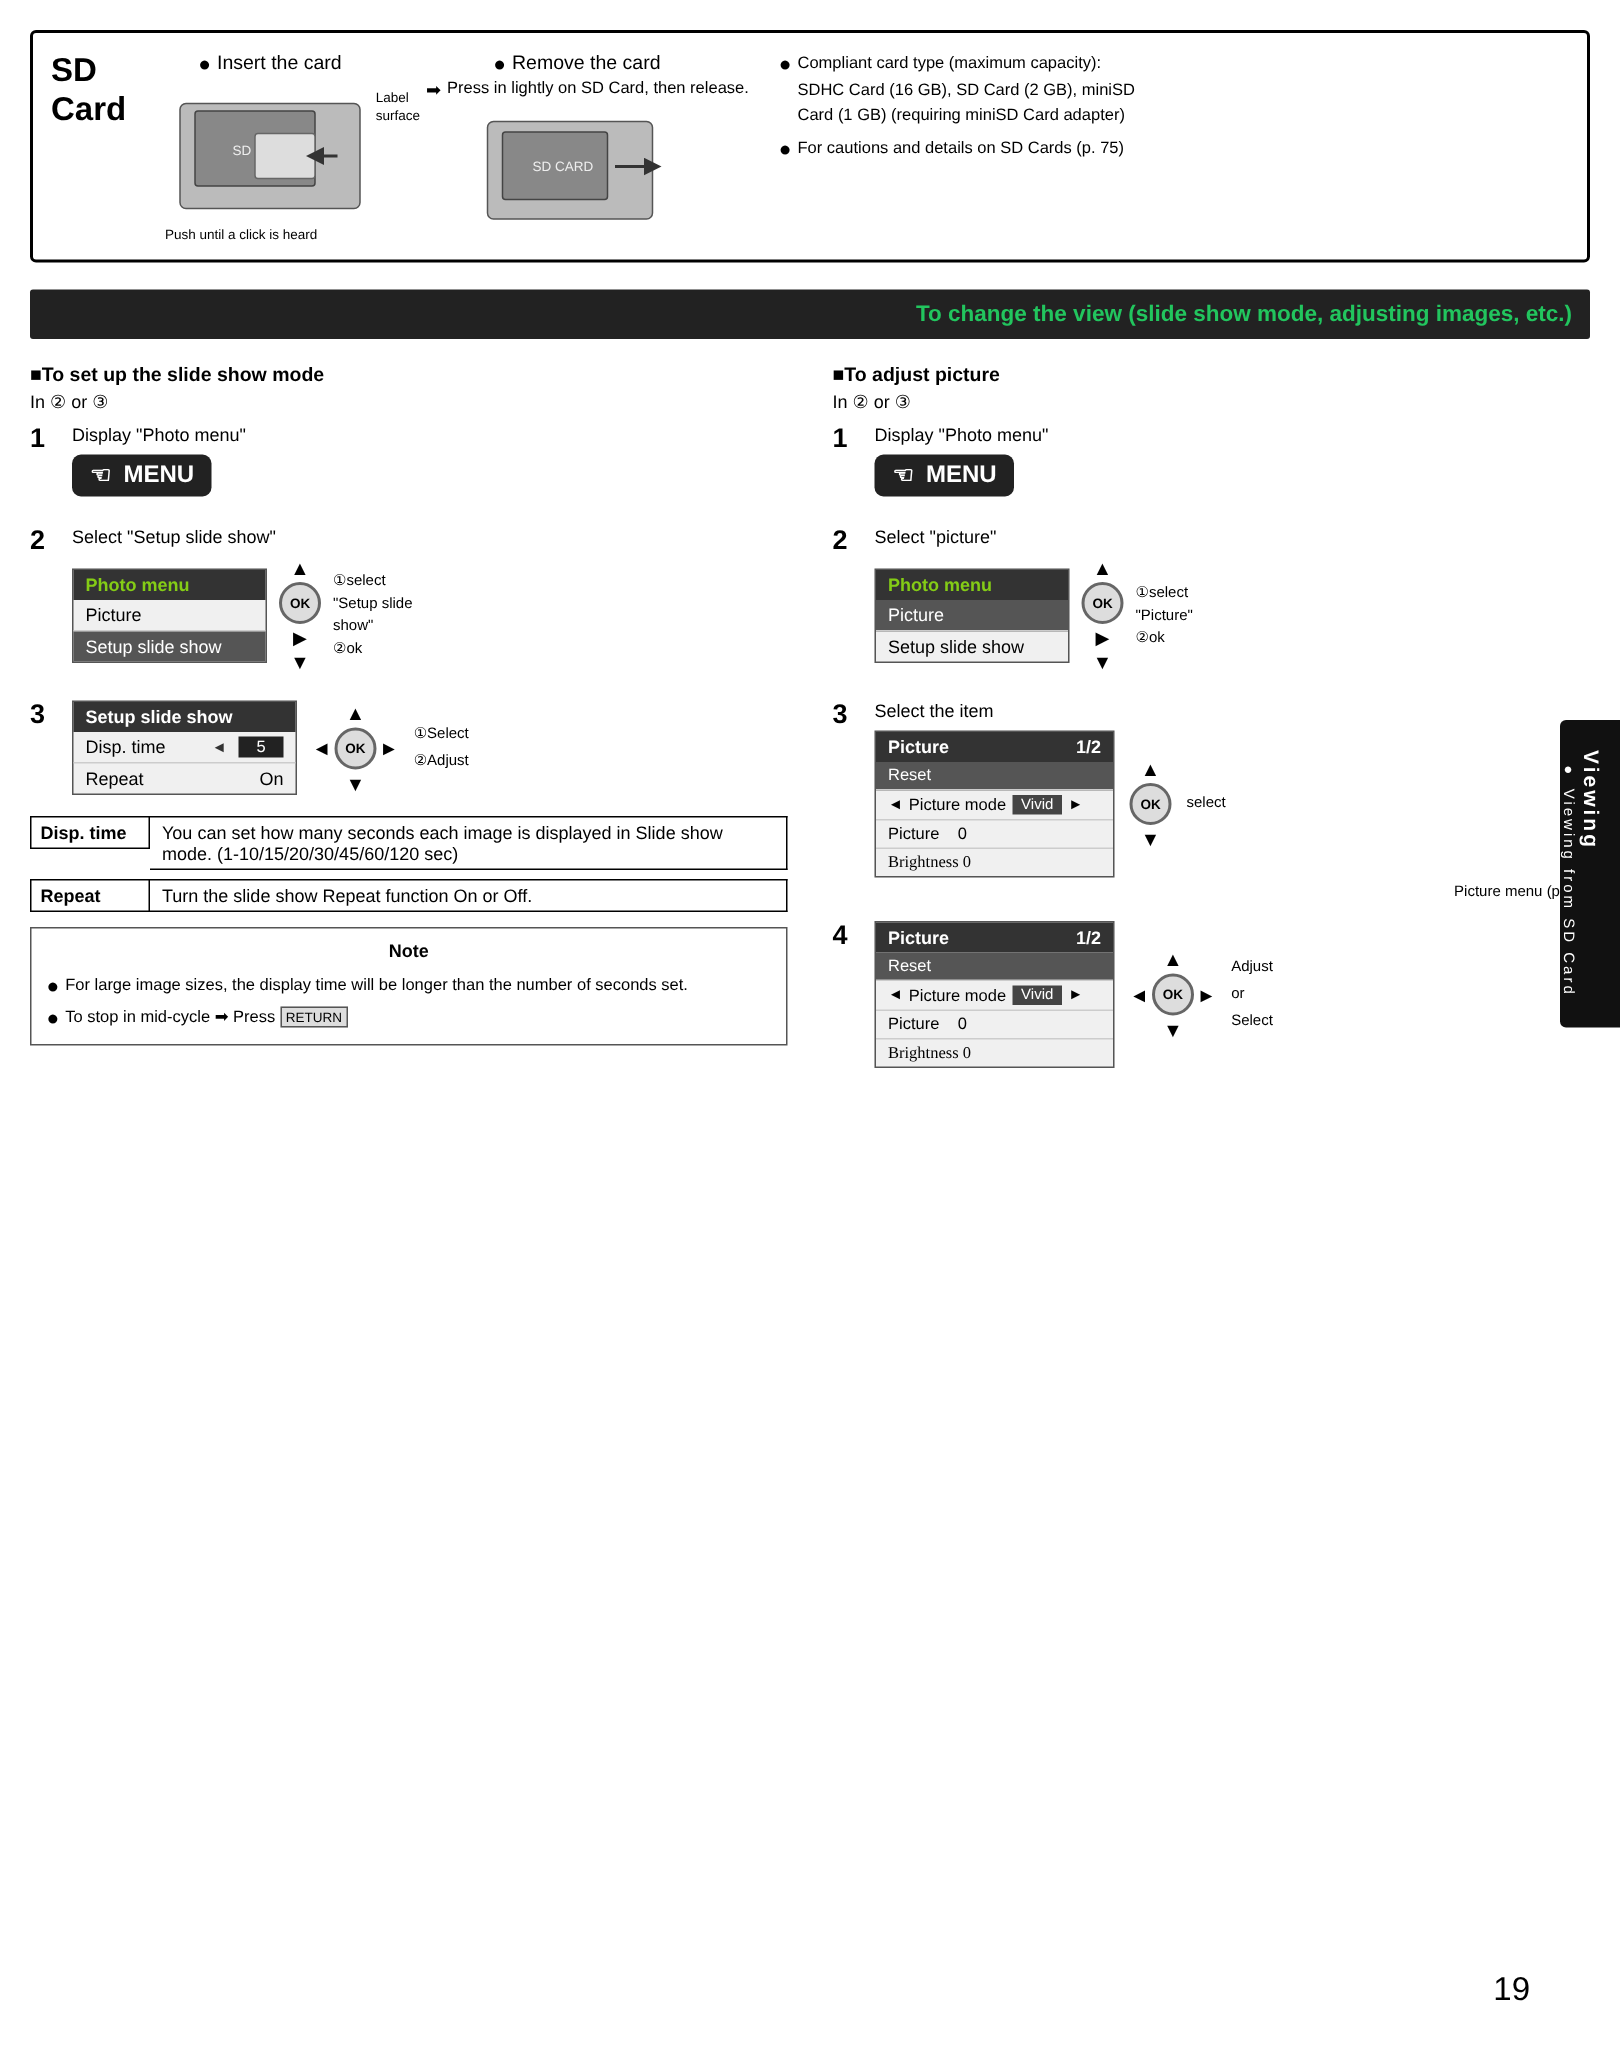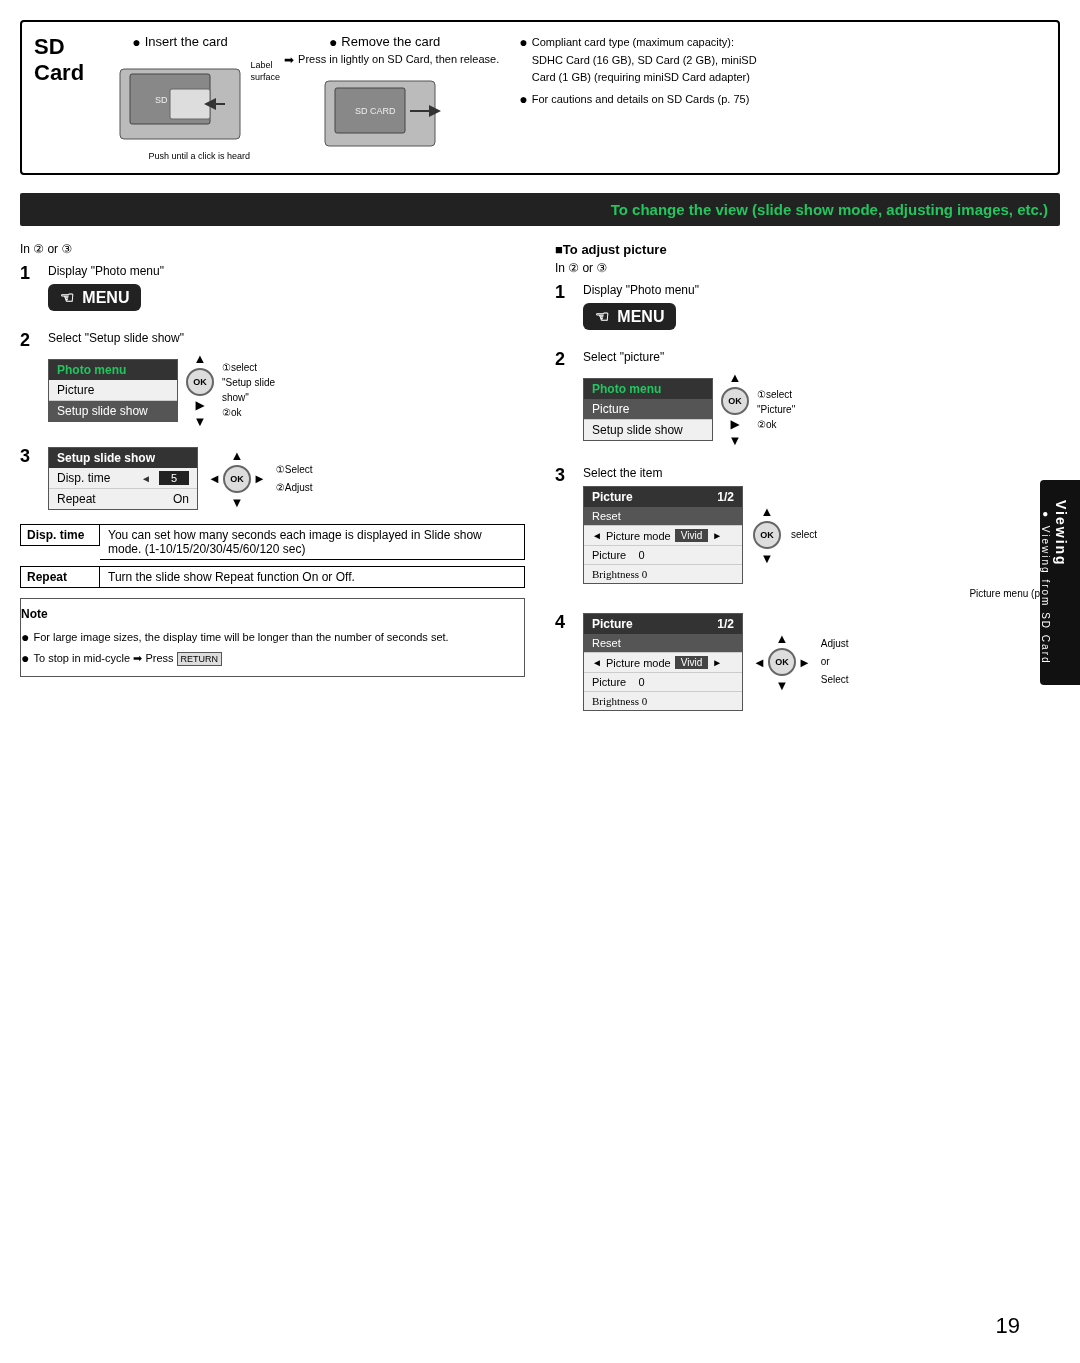--- a/index.html
+++ b/index.html
@@ -109,21 +109,21 @@
 
     
     .menu-box {
       border: 1px solid #555;
       background: #f0f0f0;
       display: inline-block;
       min-width: 130px;
     }
     .menu-box-header {
       background: #333;
-      color: #22c55e;
+      color: #84cc16;
       padding: 3px 8px;
       font-size: 12px;
       font-weight: bold;
     }
     .menu-box-item {
       padding: 3px 8px;
       font-size: 12px;
       border-bottom: 1px solid #ccc;
     }
     .menu-box-item:last-child { border-bottom: none; }
@@ -228,24 +228,25 @@
     .info-val {
       border: 1px solid #000;
       border-left: none;
       padding: 3px 8px;
       flex: 1;
     }
 
     
     .note-box {
       border: 1px solid #555;
-      padding: 6px 0;
+      padding: 6px 10px;
       margin-top: 10px;
       font-size: 11px;
       line-height: 1.6;
+      text-align: center;
     }
     .note-title {
       font-weight: bold;
       margin-bottom: 4px;
       font-size: 12px;
     }
 
     
     .picture-box {
       border: 1px solid #555;
@@ -354,21 +355,21 @@
           <defs>
             <marker id="arr" markerWidth="6" markerHeight="6" refX="3" refY="3" orient="auto">
               <path d="M0,0 L6,3 L0,6 Z" fill="#333"></path>
             </marker>
           </defs>
         </svg>
         <div style="position:absolute;top:0;right:-30px;font-size:9px;line-height:1.4;">
           <span>Label</span><br>
           <span>surface</span>
         </div>
-        <div style="font-size:9px;text-align:right;margin-top:2px;">
+        <div style="font-size:9px;text-align:left;margin-top:2px;">
           <span>Push until a click is heard</span>
         </div>
       </div>
     </div>
 
     <div class="sd-card-image-block">
       <div class="bullet-item">
         <span class="bullet-dot">●</span>
         <span>Remove the card</span>
       </div>
@@ -405,20 +406,21 @@
   </div>
 </div>
 
 <div class="main-title-bar">
   <span>To change the view (slide show mode, adjusting images, etc.)</span>
 </div>
 
 <div class="two-col">
 
   <div class="col-left">
+    <div class="section-header">■To set up the slide show mode</div>
     <div class="section-sub">In ② or ③</div>
 
     <div class="step-block">
       <div class="step-number">1</div>
       <div class="step-content">
         <div class="step-label">Display "Photo menu"</div>
         <div class="menu-icon">
           <span>☜</span>
           <span>MENU</span>
         </div>

